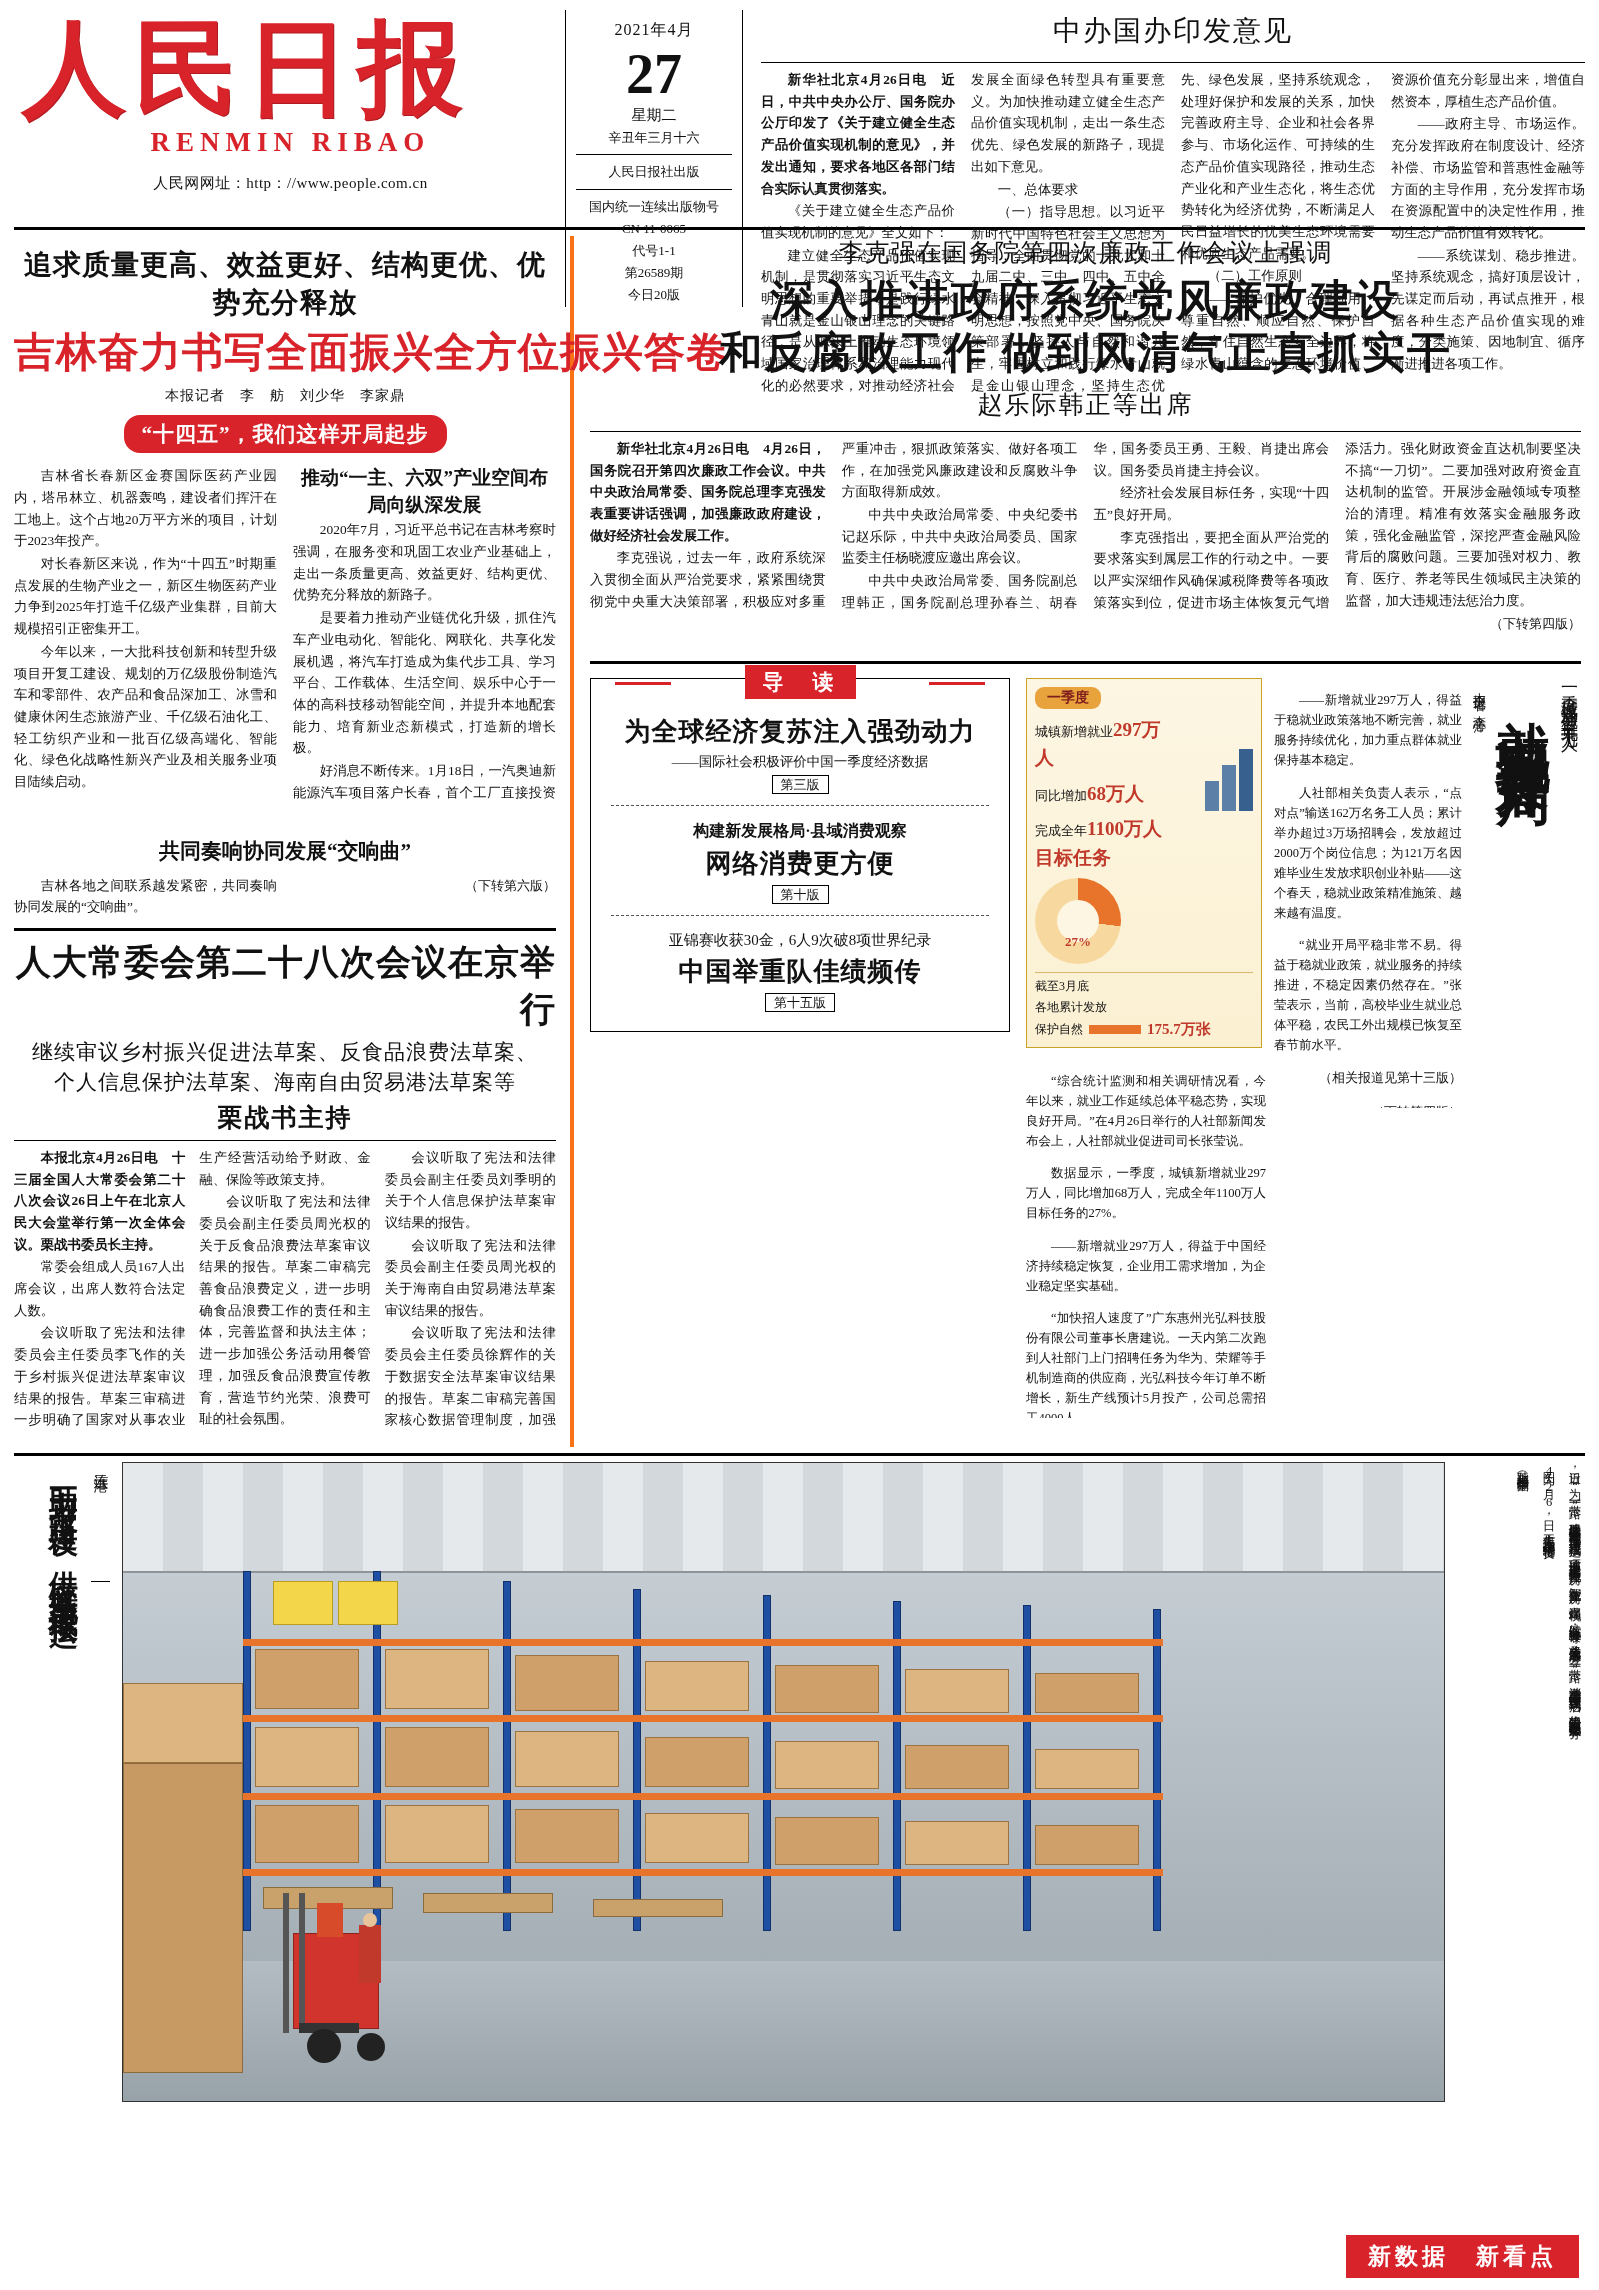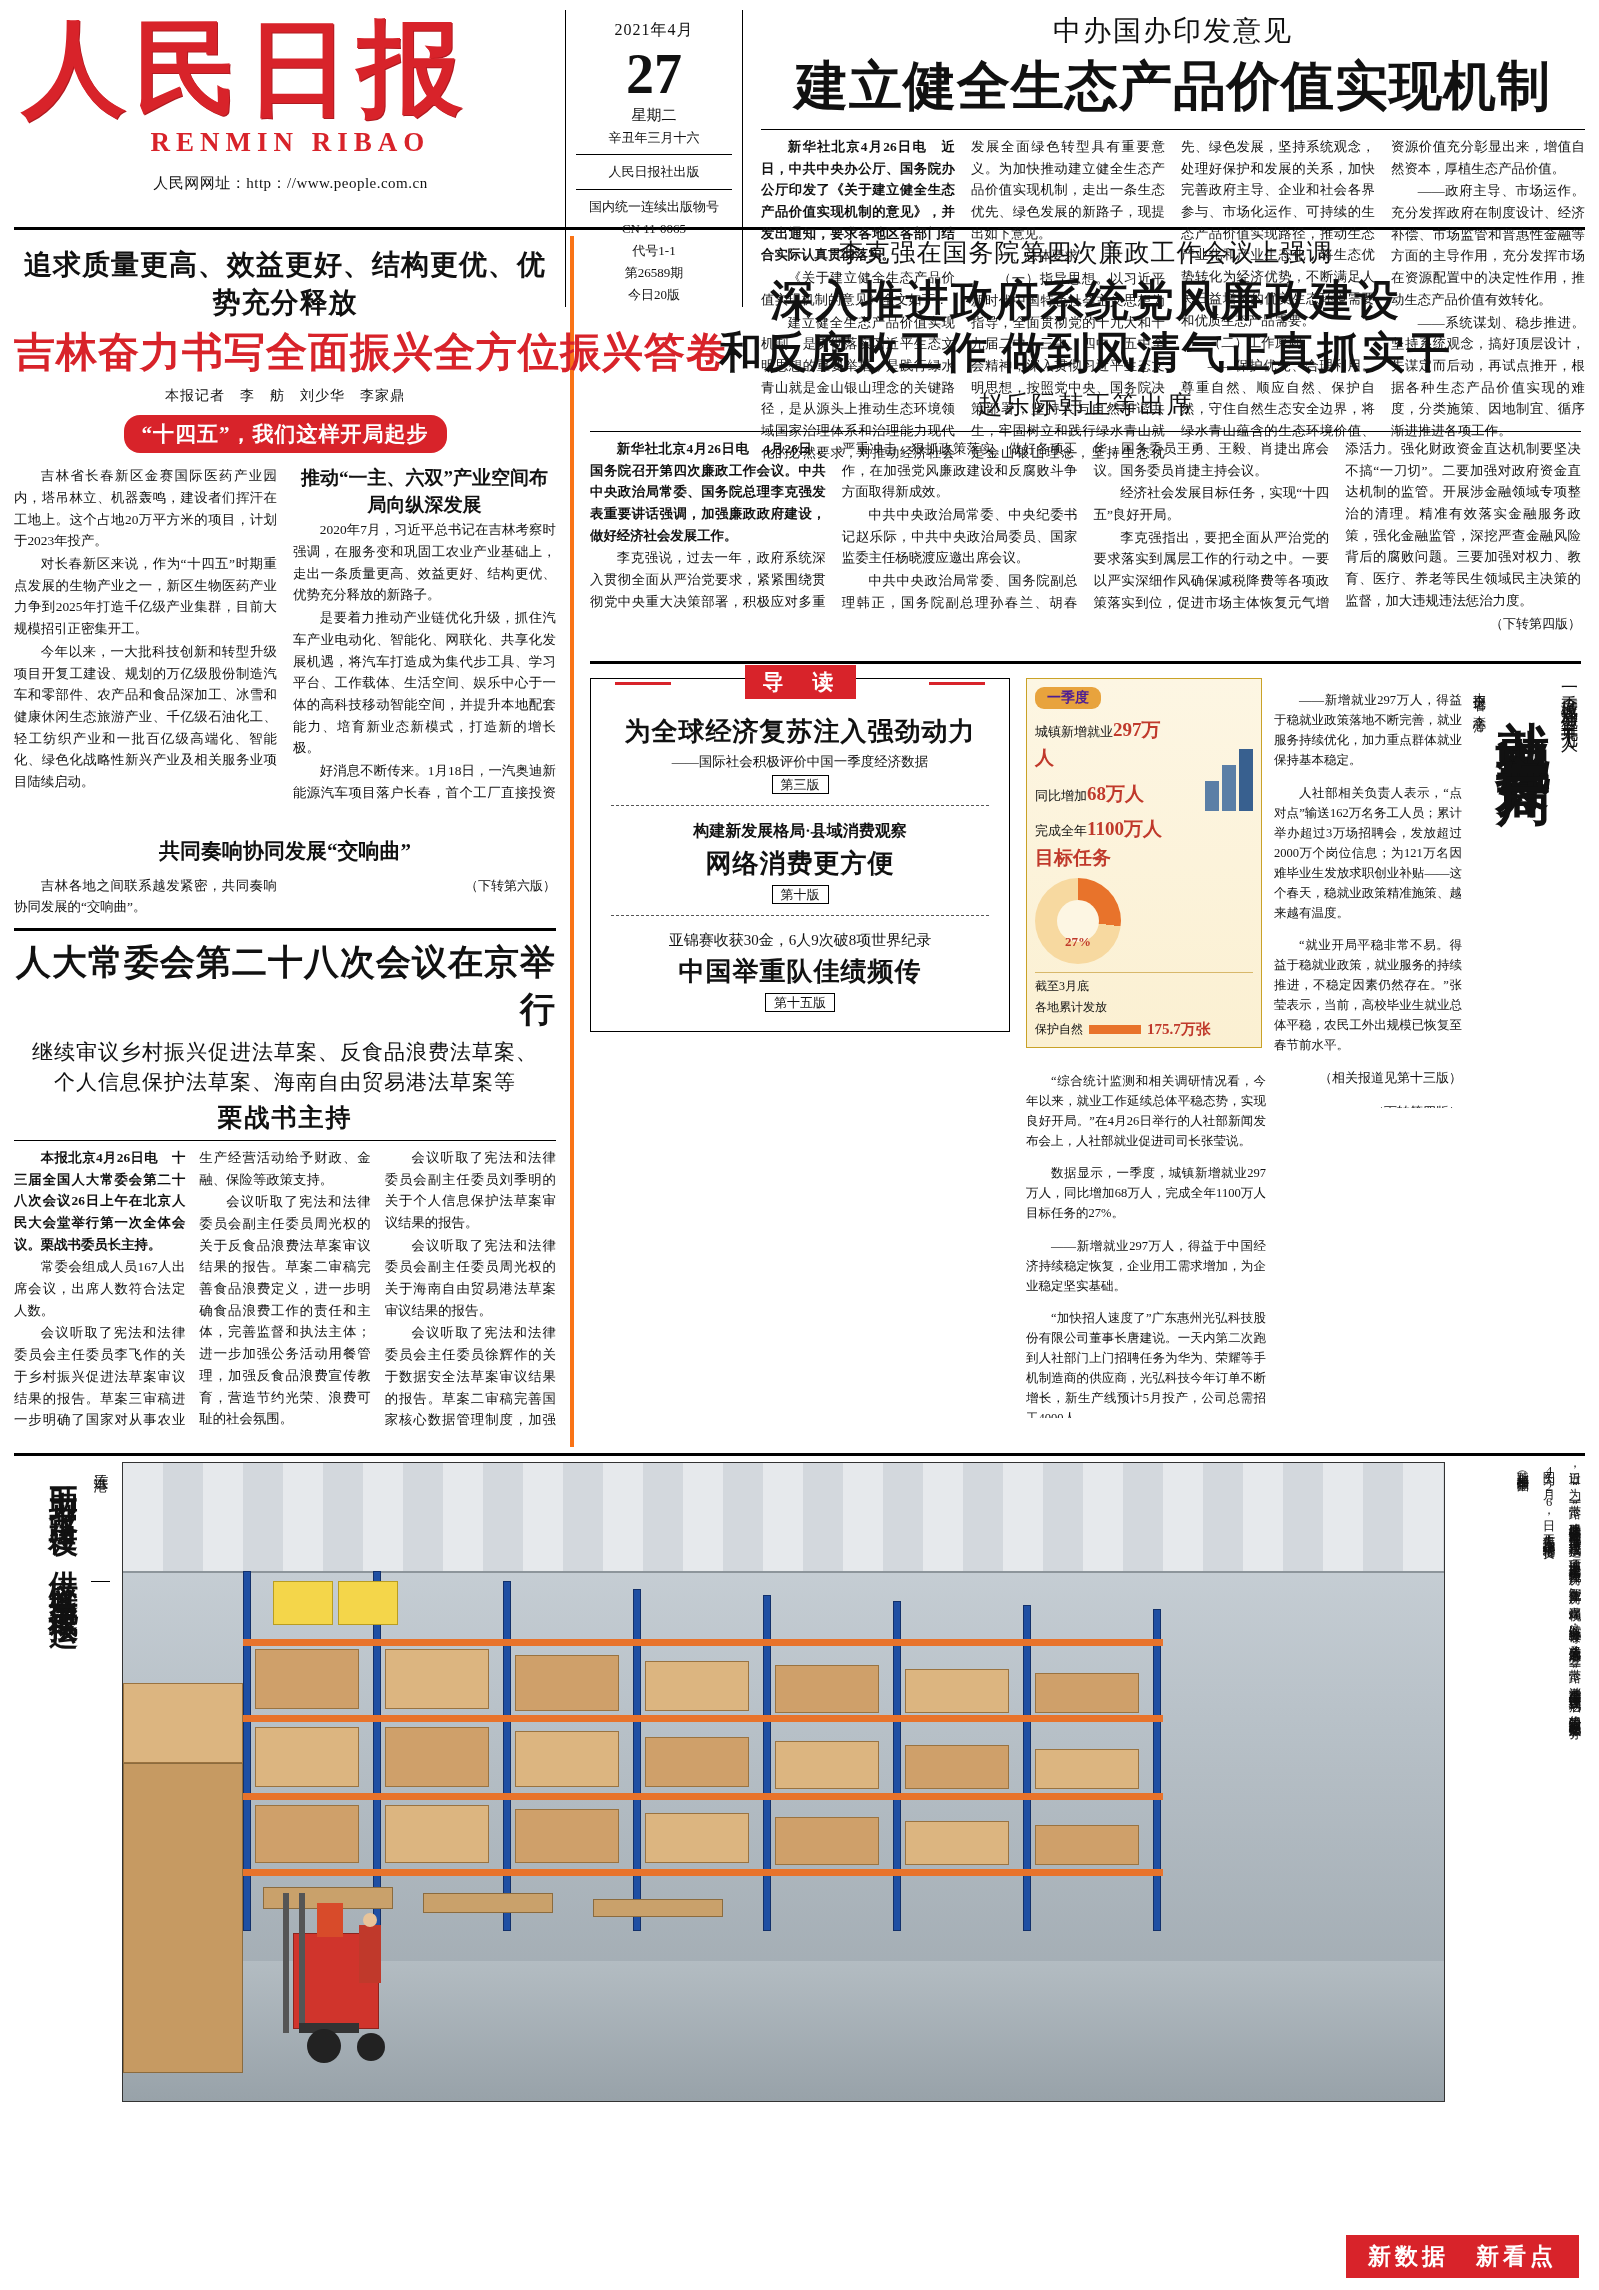--- a/index.html
+++ b/index.html
@@ -253,21 +253,21 @@
   .infobox {
     width: 236px;
     border: 1px solid #c9a227;
     background: linear-gradient(180deg,#fdf6e3 0%, #fbf0d2 100%);
     padding: 8px;
     position: relative;
   }
   .info-tag {
     display: inline-block;
     background: #e8a33d;
-    color: #4c1d95;
+    color: #7f1d1d;
     font-size: 14px;
     padding: 2px 12px;
     border-radius: 9px;
     font-weight: bold;
   }
   .info-line { font-size: 13px; margin-top: 7px; line-height: 1.5; }
   .info-line b { font-size: 19px; color: #c0392b; }
   .donut {
     width: 86px; height: 86px; border-radius: 50%;
     background: conic-gradient(#e8732b 0 27%, #f7d9a0 27% 100%);
@@ -404,21 +404,20 @@
       <div class="mast-rule"></div>
       <div class="mast-info">国内统一连续出版物号</div>
       <div class="mast-info">CN 11-0065</div>
       <div class="mast-info">代号1-1</div>
       <div class="mast-info">第26589期</div>
       <div class="mast-info">今日20版</div>
     </div>
 
     <div class="mast-right">
       <div class="kicker">中办国办印发意见</div>
-      <div class="bigline">建立健全生态产品价值实现机制</div>
       <div class="hr-thin" style="margin-top:12px"></div>
 
       <div class="r-body body-text" style="height:330px;overflow:hidden">
         <p class="dateline">新华社北京4月26日电　近日，中共中央办公厅、国务院办公厅印发了《关于建立健全生态产品价值实现机制的意见》，并发出通知，要求各地区各部门结合实际认真贯彻落实。</p>
         <p>《关于建立健全生态产品价值实现机制的意见》全文如下：</p>
         <p>建立健全生态产品价值实现机制，是贯彻落实习近平生态文明思想的重要举措，是践行绿水青山就是金山银山理念的关键路径，是从源头上推动生态环境领域国家治理体系和治理能力现代化的必然要求，对推动经济社会发展全面绿色转型具有重要意义。为加快推动建立健全生态产品价值实现机制，走出一条生态优先、绿色发展的新路子，现提出如下意见。</p>
         <p>一、总体要求</p>
         <p>（一）指导思想。以习近平新时代中国特色社会主义思想为指导，全面贯彻党的十九大和十九届二中、三中、四中、五中全会精神，深入贯彻习近平生态文明思想，按照党中央、国务院决策部署，坚持人与自然和谐共生，牢固树立和践行绿水青山就是金山银山理念，坚持生态优先、绿色发展，坚持系统观念，处理好保护和发展的关系，加快完善政府主导、企业和社会各界参与、市场化运作、可持续的生态产品价值实现路径，推动生态产业化和产业生态化，将生态优势转化为经济优势，不断满足人民日益增长的优美生态环境需要和优质生态产品需要。</p>
         <p>（二）工作原则</p>
         <p>——保护优先、合理利用。尊重自然、顺应自然、保护自然，守住自然生态安全边界，将绿水青山蕴含的生态环境价值、资源价值充分彰显出来，增值自然资本，厚植生态产品价值。</p>

